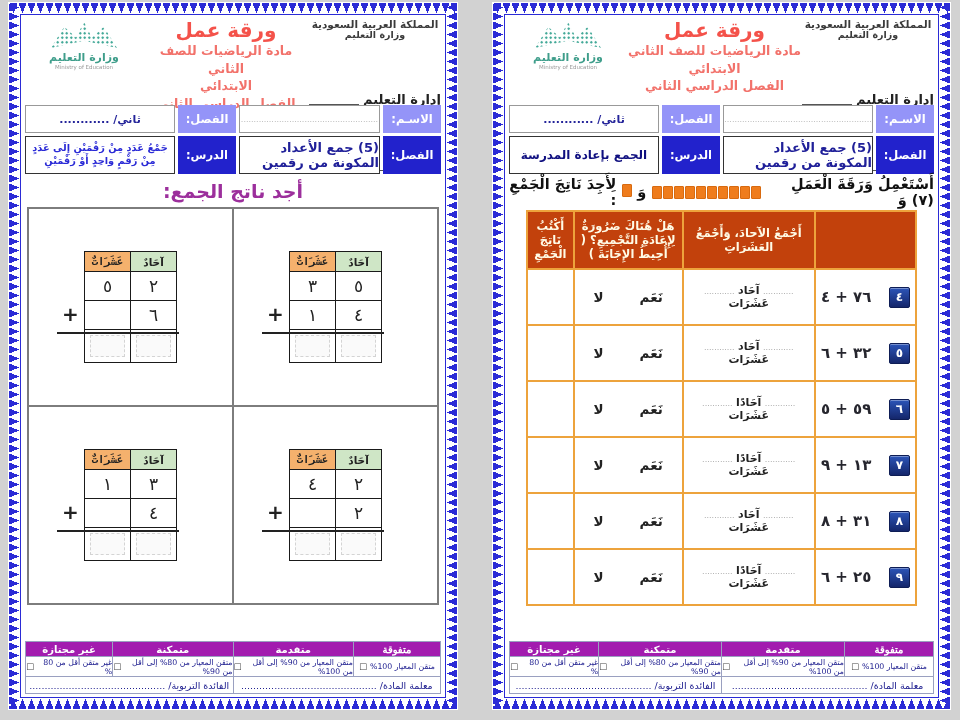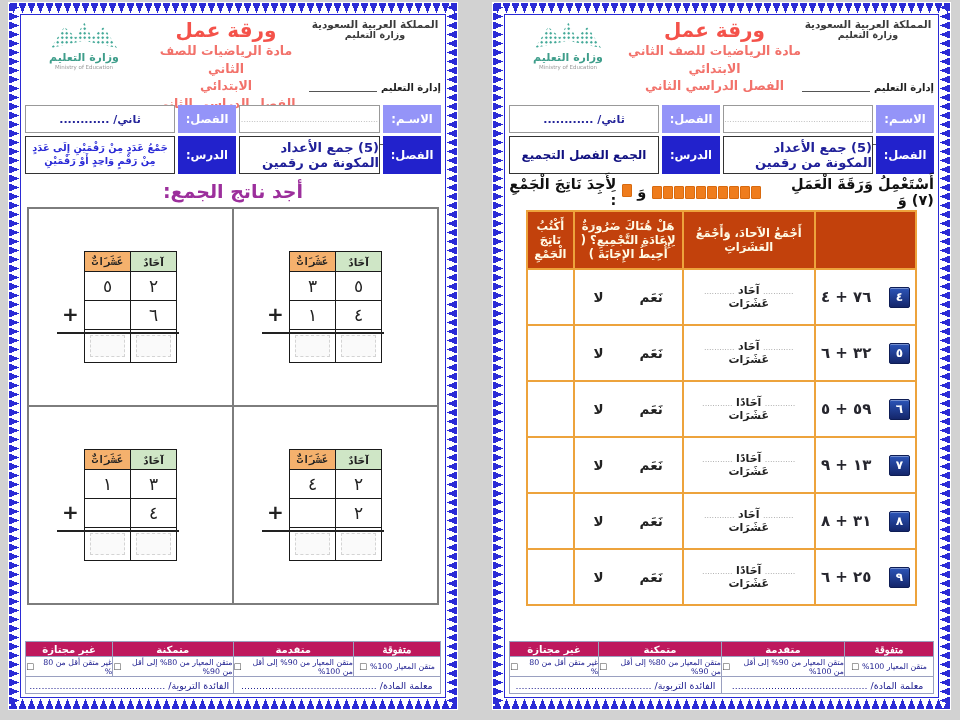--- a/index.html
+++ b/index.html
@@ -28,21 +28,21 @@
   .bline{ position:absolute; inset:12px; border:1.5px solid var(--bc); pointer-events:none; }
 
   .content{ position:absolute; inset:16px 17px; direction:rtl; display:flex; flex-direction:column; }
 
   
   .hdr{ display:flex; height:84px; }
   .kingdom{ width:132px; display:flex; flex-direction:column;gap:36px; }
   .callig{ text-align:center; font-weight:bold; color:#3b3b3b; line-height:1.15; letter-spacing:-.5px; }
   .callig .k1{ font-size:10.5px; display:block; }
   .callig .k2{ font-size:9.5px;  display:block; }
-  .adminrow{ display:flex; align-items:center; font-size:10px; font-weight:bold; color:#222; margin-top:5px; }
+  .adminrow{ display:flex; align-items:flex-end; font-size:13px; font-weight:bold; color:#222; margin-top:15px; }
   .adminrow .ln{ flex:1; border-bottom:1px solid #555; margin:0 4px 2px 0; height:10px; }
   .titleblock{ flex:1; text-align:center; }
   .wtitle{ font-size:20px; font-weight:bold; color:#f4524a; }
   .wsub{ font-size:12.5px; font-weight:bold; color:#f2726b; line-height:1.4; }
   .logo{ width:118px; text-align:center; padding-top:4px; }
   .logo-dots{ width:66px; height:26px; margin:0 auto 3px;
     background:radial-gradient(circle, #35a290 1.1px, transparent 1.3px);
     background-size:4.5px 4.5px;
     clip-path:polygon(0 100%, 20% 18%, 38% 60%, 50% 0, 62% 60%, 80% 18%, 100% 100%, 50% 72%); }
   .logo-ar{ font-size:11px; font-weight:bold; color:#3f9e8b; }
@@ -102,21 +102,21 @@
   .pvt th.tens{ background:#f5b16d;font-family:Liberation Mono, monospace; }
   .pvt td{ height:29px; font-size:17px; color:#222; }
   .pvt tr.ansrow td{ height:33px; }
   .slot{ width:78%; height:68%; margin:auto; border:1px dashed #d4d4d4; background:#fafafa; }
   .plus{ position:absolute; left:-22px; top:51px; font-size:20px; font-weight:bold; color:#222; }
   .addline{ position:absolute; left:-27px; top:81px; width:calc(100% + 29px); height:2px; background:#222; }
 
   
   .ftable{ margin-top:auto; width:100%; border-collapse:collapse; direction:rtl; table-layout:fixed; }
   .ftable th, .ftable td{ border:1px solid #9aa0c0; }
-  .ftable th{ background:#be185d; color:#fff; font-size:10px; font-weight:bold; height:15px; }
+  .ftable th{ background:#a21caf; color:#fff; font-size:10px; font-weight:bold; height:15px; }
   .fd{ height:20px; }
   .fd .in{ display:flex; align-items:center; justify-content:center; gap:3px;
            font-size:7.8px; color:var(--navy); }
   .cb{ font-size:9px; color:#444; }
   .fl{ height:17px; font-size:9.5px; color:var(--navy); text-align:center; }
   .c1{ width:21%;font-family:Liberation Serif, serif; } .c2{ width:29%; } .c3{ width:29%; } .c4{ width:21%; }
 </style>
 </head>
 <body>
 
@@ -384,21 +384,21 @@
         <span class="namedots">..................................................................................................</span>
       </div>
       <div class="lbl p">الفصل:</div>
       <div class="fbox classbox">ثاني/ ............</div>
     </div>
 
     <div class="frow row2">
       <div class="lbl d">الفصل:</div>
       <div class="fbox chapbox">(5) جمع الأعداد المكونة من رقمين</div>
       <div class="lbl d">الدرس:</div>
-      <div class="fbox lessonbox">الجمع الفصل التجميع</div>
+      <div class="fbox lessonbox">الجمع بإعادة المدرسة</div>
     </div>
 
     <div class="instruction">
       <span>أَسْتَعْمِلُ وَرَقَةَ الْعَمَلِ (٧) وَ</span>
       <span class="rod">
           <i></i>
           <i></i>
           <i></i>
           <i></i>
           <i></i>

